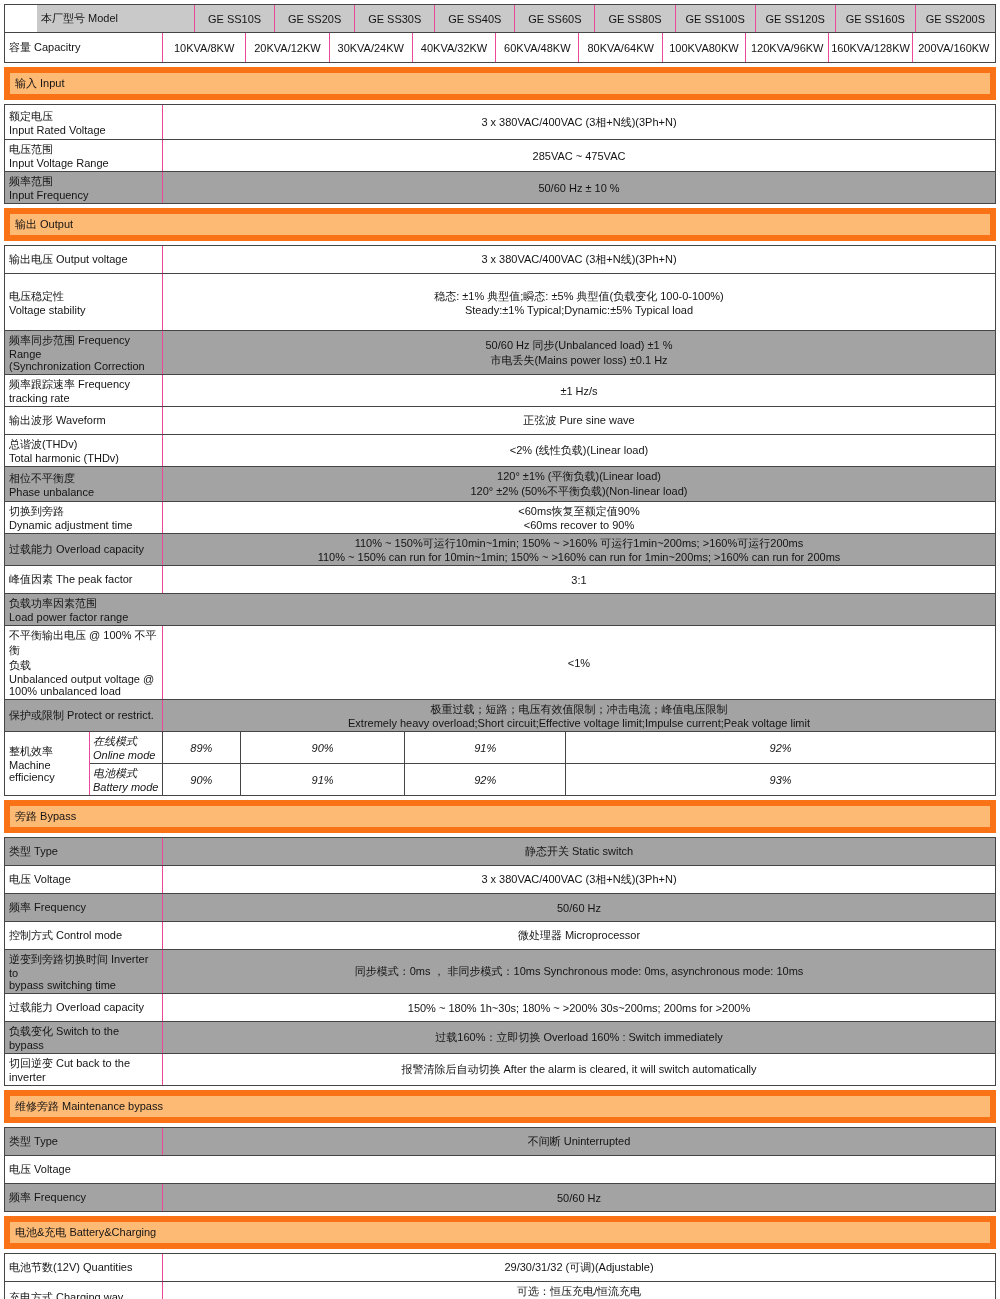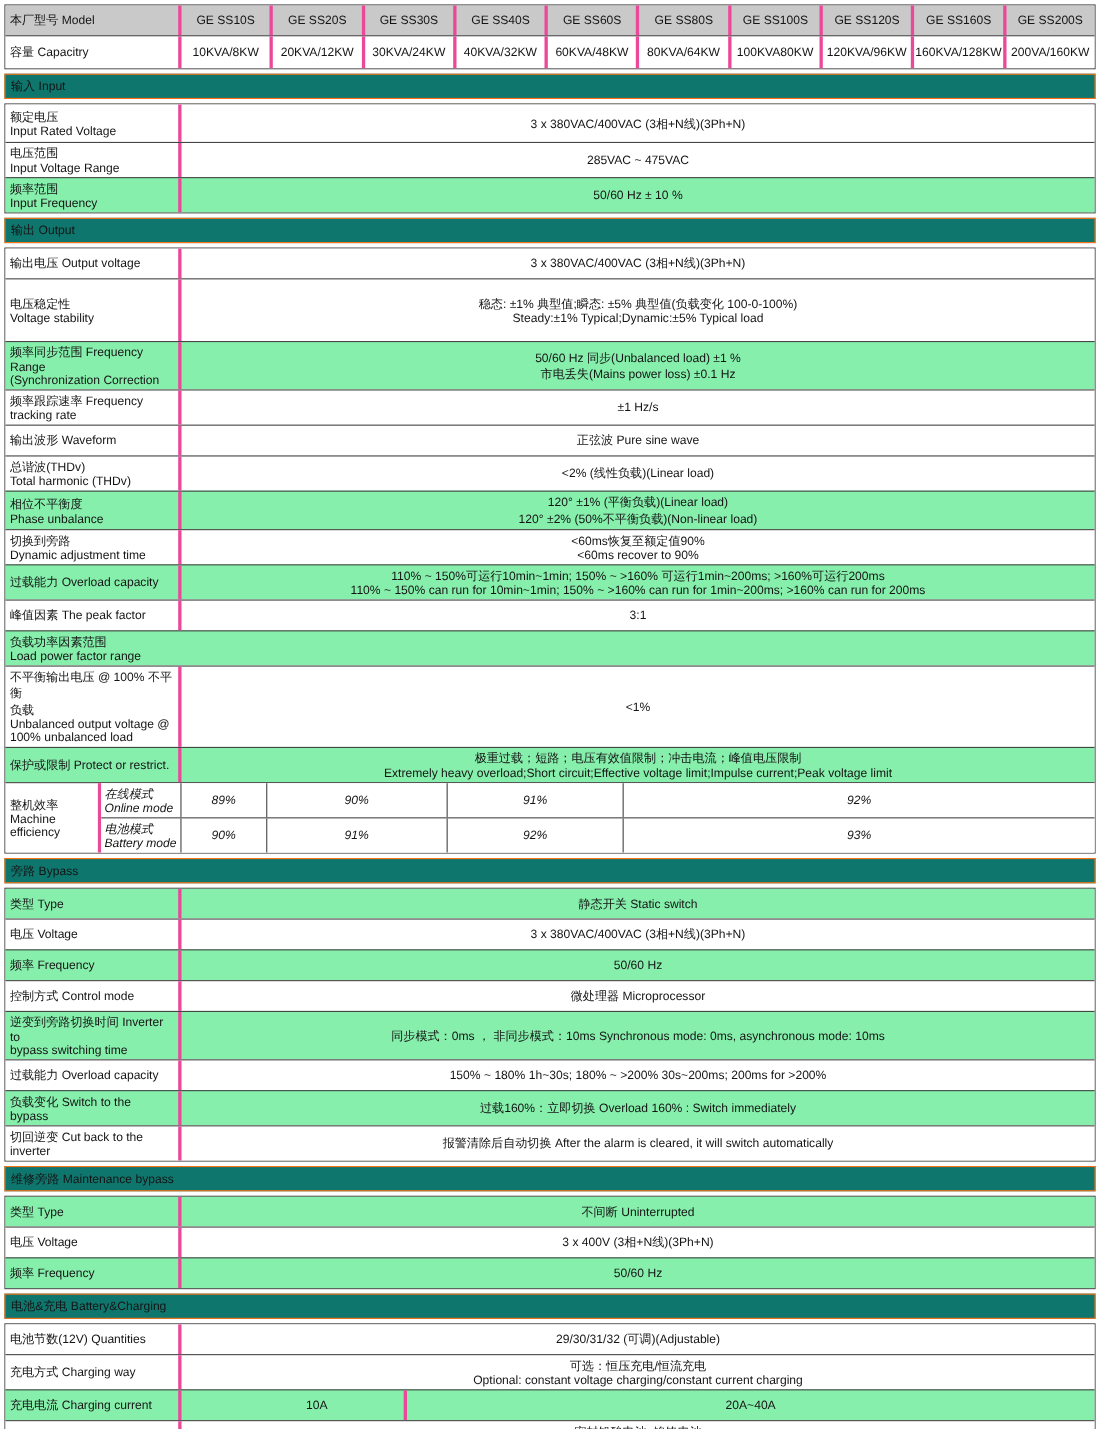--- a/index.html
+++ b/index.html
@@ -1,28 +1,28 @@
 <!DOCTYPE html>
 <html><head>
 <meta charset="utf-8">
 <style>
   html,body{margin:0;padding:0;background:#fff;}
   body{width:1000px;font-family:"Liberation Sans",sans-serif;font-size:11px;color:#141414;}
   .page{padding:4px 4px 2px 4px;}
   .gap{height:4px;}
   .block{border:1px solid #454545;}
-  .bar{border:1px solid #f97316;background:#0f766e;padding:3px 5px;min-height:14px;display:flex;align-items:center;white-space:pre-line;}
+  .bar{border:6px solid #f97316;background:#fdba74;padding:3px 5px;min-height:14px;display:flex;align-items:center;white-space:pre-line;}
   .row{display:flex;align-items:stretch;min-height:27px;background:#fff;}
   .row + .row{border-top:1px solid #454545;}
-  .row > * + *{border-left:3px solid #ec4899;}
+  .row > * + *{border-left:1px solid #ec4899;}
   .lbl{flex:0 0 157px;width:157px;padding:2px 4px;display:flex;align-items:center;white-space:pre-line;box-sizing:border-box;}
   .val{flex:1;display:flex;align-items:center;justify-content:center;text-align:center;white-space:pre-line;padding:2px 8px;}
   .c{flex:1;display:flex;align-items:center;justify-content:center;text-align:center;padding:2px 1px;white-space:pre-line;}
-  .sh{background:#86efac;}
-  .head{background:#c9c9c9;min-height:27px;}
+  .sh{background:#a3a3a3;}
+  .head{background:#c9c9c9;min-height:27px;margin-left:32px;}
   .cap{min-height:29px;}
   .h34{min-height:34px;}
   .h56{min-height:56px;}
   .lblmain{flex:0 0 84px;width:84px;padding:2px 4px;display:flex;align-items:center;white-space:pre-line;box-sizing:border-box;}
   .effright{flex:1;display:flex;flex-direction:column;font-style:italic;}
   .effrow{display:flex;flex:1;min-height:29px;background:#fff;}
   .effrow + .effrow{border-top:1px solid #454545;}
   .effrow > * + *{border-left:1px solid #454545;}
   .effsub{flex:0 0 72px;width:72px;padding:2px 3px;display:flex;align-items:center;white-space:pre-line;box-sizing:border-box;}
   .ev1{flex:0.91;}.ev2a{flex:1.97;}.ev2b{flex:1.92;}.ev5{flex:5.2;}.f2{flex:2;padding-left:45px;}.f8{flex:8;}
@@ -225,21 +225,20 @@
   <div class="bar">维修旁路 Maintenance bypass</div>
   <div class="gap"></div>
 
   <div class="block">
     <div class="row sh">
       <div class="lbl">类型 Type</div>
       <div class="val">不间断 Uninterrupted</div>
     </div>
     <div class="row">
       <div class="lbl">电压 Voltage</div>
-      <div class="val">3 x 400V (3相+N线)(3Ph+N)</div>
     </div>
     <div class="row sh">
       <div class="lbl">频率 Frequency</div>
       <div class="val">50/60 Hz</div>
     </div>
   </div>
 
   <div class="gap"></div>
   <div class="bar">电池&amp;充电 Battery&amp;Charging</div>
   <div class="gap"></div>

